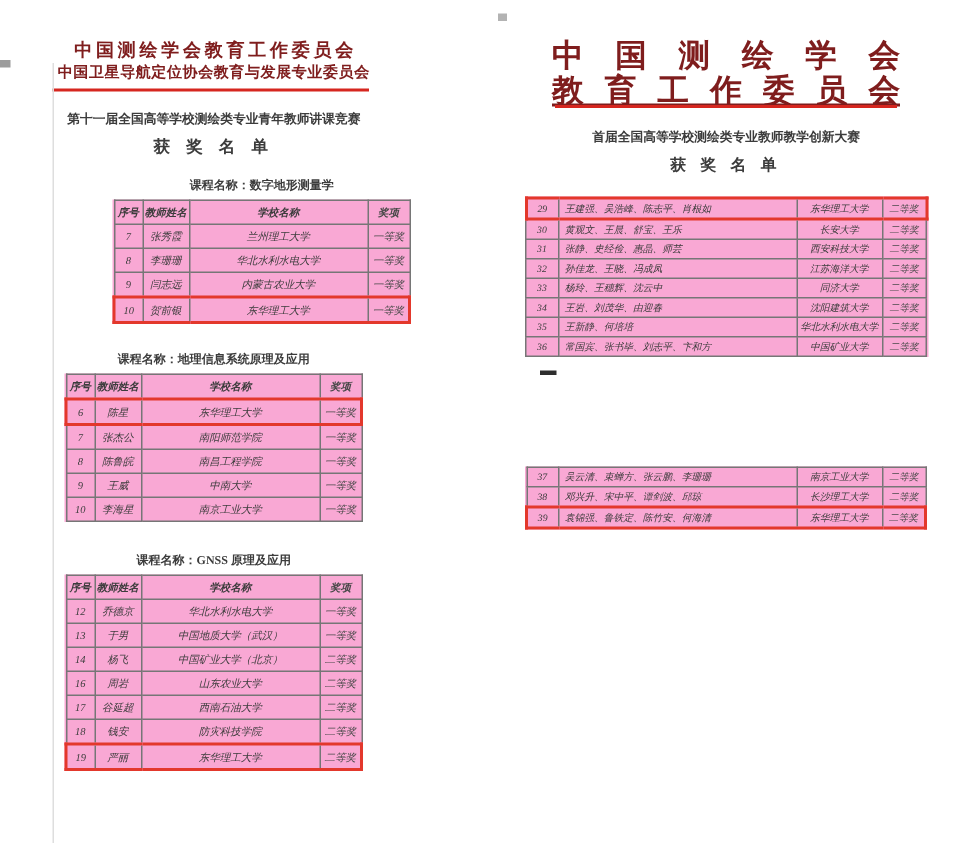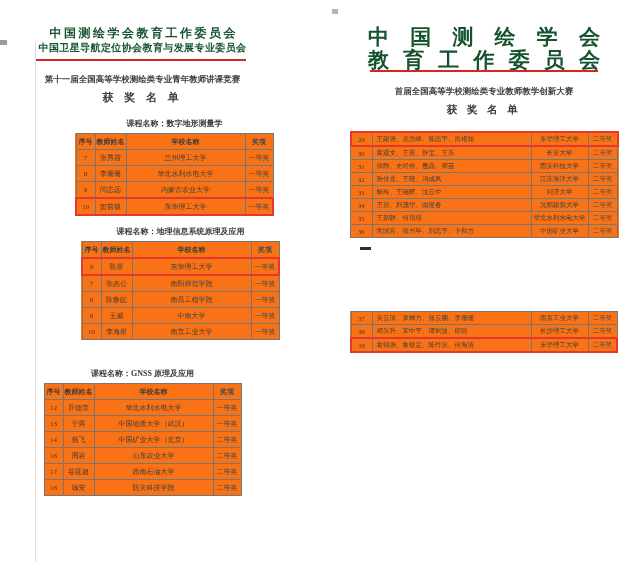--- a/index.html
+++ b/index.html
@@ -6,39 +6,39 @@
   body{
     width:639px;height:570px;position:relative;overflow:hidden;
     background:#ffffff;color:#3c3c3c;
     font-family:"Liberation Serif","DejaVu Serif",serif;
   }
   .page{position:absolute;top:0;background:#fff;}
   #left-page{left:35px;width:215px;height:570px;}
   #right-page{left:346px;width:276px;height:570px;}
   .abs{position:absolute;left:0;width:100%;}
   .center{text-align:center;}
-  .red{color:#14532d;}
+  .red{color:#7f1d1d;}
   .rule{height:2px;background:#d6261f;}
   .org1-l{top:25px;font-size:12px;font-weight:bold;letter-spacing:2.5px;text-indent:2.5px;}
   .org2-l{top:41px;font-size:10px;font-weight:bold;letter-spacing:0.4px;}
   .rule-l{top:59px;left:0;width:211px;}
   .event-l{top:74px;font-size:8.5px;font-weight:bold;text-align:center;}
   .award-l{top:90px;font-size:11px;font-weight:bold;letter-spacing:4px;}
   .org-r{font-size:21px;font-weight:bold;width:232px;left:22px;
          text-align:justify;text-align-last:justify;}
   .org1-r{top:23px;}
-  .org2-r{top:46px;}
+  .org2-r{top:46px;text-decoration:underline;}
   .rule-r{top:70px;left:24px;width:228px;}
   .event-r{top:86px;font-size:8.5px;font-weight:bold;}
   .award-r{top:103px;font-size:10.5px;font-weight:bold;letter-spacing:3.5px;}
 
   .section{position:absolute;left:0;width:100%;}
   .course-label{font-size:8px;font-weight:bold;text-align:center;margin-bottom:4px;}
 
-  table{border-collapse:collapse;table-layout:fixed;margin:0 auto;background:#f97316;}
+  table{border-collapse:collapse;table-layout:fixed;margin:0 auto;background:#f9a8d4;font-style:italic;}
   td,th{border:1px solid #767676;padding:0;text-align:center;overflow:hidden;white-space:nowrap;}
   th{font-weight:bold;}
 
   .tbl-l{width:193px;font-size:7px;}
   .tbl-l th{height:15px;}
   .tbl-l td{height:15px;}
   .tbl-l .c-no{width:18px;}
   .tbl-l .c-name{width:30px;}
   .tbl-l .c-school{width:118px;}
   .tbl-l .c-award{width:27px;color:#4a4a4a;}
@@ -104,21 +104,21 @@
           <tr class="hl">
             <td class="c-no">10</td>
             <td class="c-name">贺前银</td>
             <td class="c-school">东华理工大学</td>
             <td class="c-award">一等奖</td>
           </tr>
         </tbody>
     </table>
   </div>
 
-  <div class="section" style="top:226px;padding-left:38px;">
+  <div class="section" style="top:234px;">
     <div class="course-label">课程名称：地理信息系统原理及应用</div>
     <table class="tbl-l">
       <thead>
         <tr>
           <th class="c-no">序号</th>
           <th class="c-name">教师姓名</th>
           <th class="c-school">学校名称</th>
           <th class="c-award">奖项</th>
         </tr>
       </thead>
@@ -200,20 +200,26 @@
             <td class="c-name">谷延超</td>
             <td class="c-school">西南石油大学</td>
             <td class="c-award">二等奖</td>
           </tr>
           <tr>
             <td class="c-no">18</td>
             <td class="c-name">钱安</td>
             <td class="c-school">防灾科技学院</td>
             <td class="c-award">二等奖</td>
           </tr>
+          <tr class="hl">
+            <td class="c-no">19</td>
+            <td class="c-name">严丽</td>
+            <td class="c-school">东华理工大学</td>
+            <td class="c-award">二等奖</td>
+          </tr>
         </tbody>
     </table>
   </div>
 </div>
 
 <div class="page" id="right-page">
   <div class="abs red org-r org1-r">中 国 测 绘 学 会</div>
   <div class="abs red org-r org2-r">教 育 工 作 委 员 会</div>
   <div class="abs rule rule-r"></div>
   <div class="abs center event-r">首届全国高等学校测绘类专业教师教学创新大赛</div>

